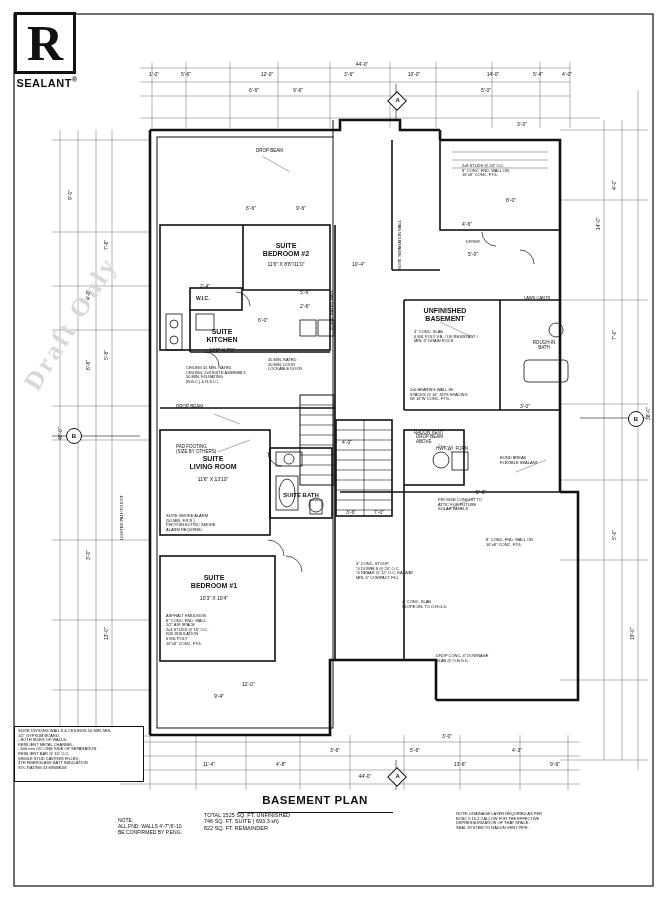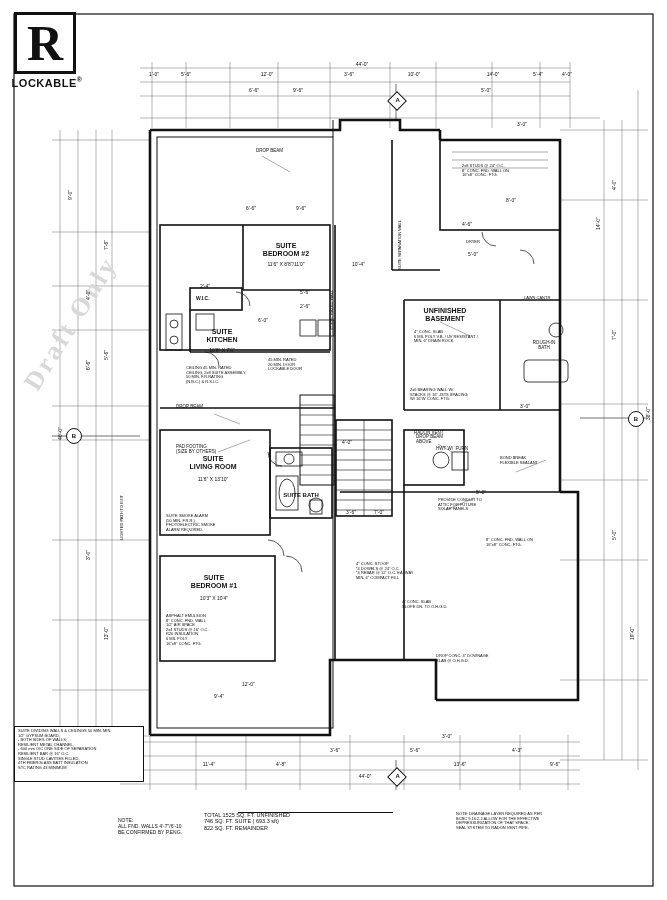--- a/index.html
+++ b/index.html
@@ -41,21 +41,21 @@
 </style>
 </head>
 <body>
 
 <div id="page">
 
   <div class="realtor">
     <div class="box">
       <div class="rchar">R</div>
     </div>
-    <div class="word"><span>LOCKABLE</span><span class="reg">®</span></div>
+    <div class="word"><span>SEALANT</span><span class="reg">®</span></div>
   </div>
 
   <svg class="sheet" width="667" height="900" viewBox="0 0 667 900">
     <g fill="none" stroke="#111">
 
       <rect x="14" y="14" width="639" height="872" stroke-width="1.2"></rect>
 
       <g stroke-width="0.4" stroke="#444">
 
         <line x1="140" y1="68" x2="570" y2="68"></line>
@@ -395,20 +395,21 @@
   <div class="lbl t5" style="left:462px;top:222px;">4'-6"</div>
   <div class="lbl t5" style="left:468px;top:252px;">5'-0"</div>
   <div class="lbl t5" style="left:506px;top:198px;">8'-0"</div>
   <div class="lbl t5" style="left:352px;top:262px;">10'-4"</div>
   <div class="lbl t5" style="left:236px;top:206px;"></div>
 
   <div class="box-note" style="left:14px;top:726px;width:128px;height:54px;">
     <div class="lbl t4" style="left:3px;top:2px;">SUITE DIVIDING WALLS &amp; CEILINGS 50 MIN. MIN.<br>1/2" GYPSUM BOARD,<br>- BOTH SIDES OF WALLS;<br>RESILIENT METAL CHANNEL,<br>- 600 mm O/C ONE SIDE OF SEPARATION<br>RESILIENT BAR @ 16" O.C.<br>SINGLE STUD CAVITIES FILLED,<br>4TH FIBERGLASS BATT INSULATION<br>STC RATING 43 MINIMUM</div>
   </div>
 
+  <div class="lbl t11 b ctr" style="left:200px;top:794px;width:230px;">BASEMENT PLAN</div>
   <div style="position:absolute;left:238px;top:812px;width:155px;border-bottom:1.4px solid #111;"></div>
 
   <div class="lbl t5" style="left:118px;top:818px;">NOTE:<br>ALL FND. WALLS 4'-7"/6'-10<br>BE CONFIRMED BY P.ENG.</div>
 
   <div class="lbl t55" style="left:204px;top:812px;">TOTAL 1525 SQ. FT. UNFINISHED<br>746 SQ. FT. SUITE ( 693.3 sft)<br>822 SQ. FT. REMAINDER</div>
 
   <div class="lbl t4" style="left:456px;top:812px;">NOTE: DRAINAGE LAYER REQUIRED AS PER<br>BCBC 9.16.2.2 ALLOW FOR THE EFFECTIVE<br>DEPRESSURIZATION OF THAT SPACE.<br>SEAL SYSTEM TO RADON VENT PIPE.</div>
 
 </div>
 

